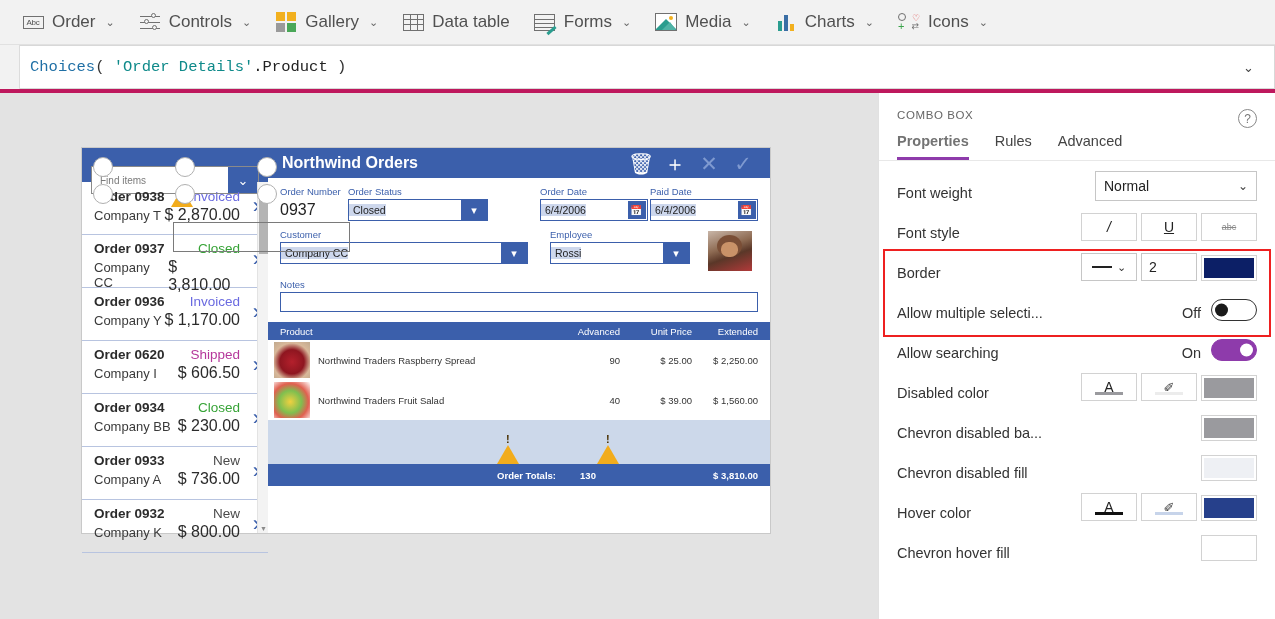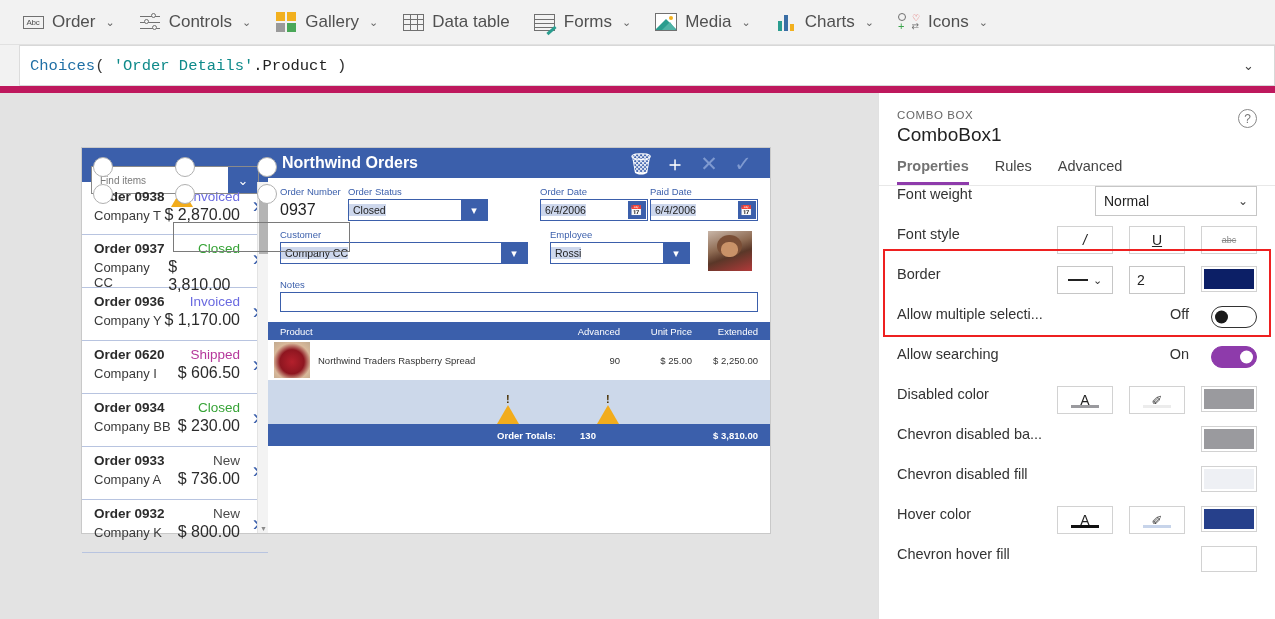--- a/index.html
+++ b/index.html
@@ -57,21 +57,21 @@
   .ic-forms i { position: absolute; left: 0; width: 100%; height: 1.2px; background: #707070; }
   .ic-media { width: 22px; height: 18px; border: 1.5px solid #707070; position: relative; overflow: hidden; background: #fff; }
   .ic-charts { display: flex; align-items: flex-end; gap: 2px; height: 17px; }
   .ic-charts span { width: 4px; display: block; }
   .ic-icons { position: relative; width: 22px; height: 18px; }
 
   
   #fxbar {
     height: 48px; background: #ffffff;
     display: flex; align-items: stretch;
-    border-bottom: 7px solid #be185d;
+    border-bottom: 4px solid #be185d;
   }
   #fx-left { width: 20px; background: #f2f2f2; border-right: 1px solid #dcdcdc; }
   #fx-input {
     flex: 1; border: 1px solid #d8d8d8; border-left: none; border-right: none;
     display: flex; align-items: center; padding-left: 10px;
     font-family: "Liberation Mono", monospace; font-size: 15.5px;
     white-space: pre;
   }
   #fx-expand {
     width: 52px; border: 1px solid #d8d8d8; border-left: none;
@@ -247,22 +247,22 @@
   #pnl-tabs {
     display: flex; gap: 26px; padding: 0 18px; margin-top: 12px;
     border-bottom: 1px solid #e8e8e8;
   }
   .pnl-tab {
     font-size: 14.5px; color: #444; padding-bottom: 8px;
     border-bottom: 3px solid transparent; cursor: pointer;
   }
   .pnl-tab.active { font-weight: bold; color: #737373; border-bottom-color: #8e3bab; }
   .prow {
-    display: flex; align-items: flex-start; height: 40px;
-    padding: 0 18px; gap: 16px;
+    display: flex; align-items: flex-end; height: 40px;
+    padding: 0 18px; gap: 4px;
   }
   .prow-lbl { flex: 1; font-size: 14.5px; color: #333; white-space: nowrap; overflow: hidden; }
   .ctl-select {
     width: 178px; height: 30px; border: 1px solid #c6c6c6; background: #fff;
     display: flex; align-items: center; padding: 0 8px; font-size: 14px; color: #222;
     cursor: pointer;
   }
   .ctl-select .cs-chev { margin-left: auto; font-size: 12px; color: #444; }
   .ctl-btn {
     width: 56px; height: 28px; border: 1px solid #d2d2d2; background: #fff;
@@ -576,20 +576,29 @@
         <div id="li-rows">
             <div class="li-row">
               <span class="li-c1">
                 <span class="li-thumb thumb-rasp"></span>
                 <span>Northwind Traders Raspberry Spread</span>
               </span>
               <span class="li-c2">90</span>
               <span class="li-c3">$ 25.00</span>
               <span class="li-c4">$ 2,250.00</span>
             </div>
+            <div class="li-row">
+              <span class="li-c1">
+                <span class="li-thumb thumb-salad"></span>
+                <span>Northwind Traders Fruit Salad</span>
+              </span>
+              <span class="li-c2">40</span>
+              <span class="li-c3">$ 39.00</span>
+              <span class="li-c4">$ 1,560.00</span>
+            </div>
           </div>
 
         <div id="li-fill">
           <span class="fill-warn" style="left:229px"><span class="warn-tri"></span></span>
           <span class="fill-warn" style="left:329px"><span class="warn-tri"></span></span>
         </div>
 
         <div id="li-total">
           <span class="li-c1" style="text-align:right;padding-right:0">Order Totals:</span>
           <span class="li-c2" style="text-align:center">130</span>
@@ -604,21 +613,20 @@
       <div class="handle" style="left:175px;top:9px"></div>
       <div class="handle" style="left:11px;top:36px"></div>
       <div class="handle" style="left:93px;top:36px"></div>
       <div class="handle" style="left:175px;top:36px"></div>
     </div>
   </div>
 
   <div id="panel">
     <div id="pnl-head">
       <div id="pnl-kind">COMBO BOX</div>
-      <div id="pnl-name">ComboBox1</div>
       <div id="pnl-help">?</div>
     </div>
 
     <div id="pnl-tabs">
       <div class="pnl-tab active" style="border-bottom-color: rgb(142, 59, 171);">Properties</div>
       <div class="pnl-tab">Rules</div>
       <div class="pnl-tab">Advanced</div>
     </div>
 
     <div class="prow">

